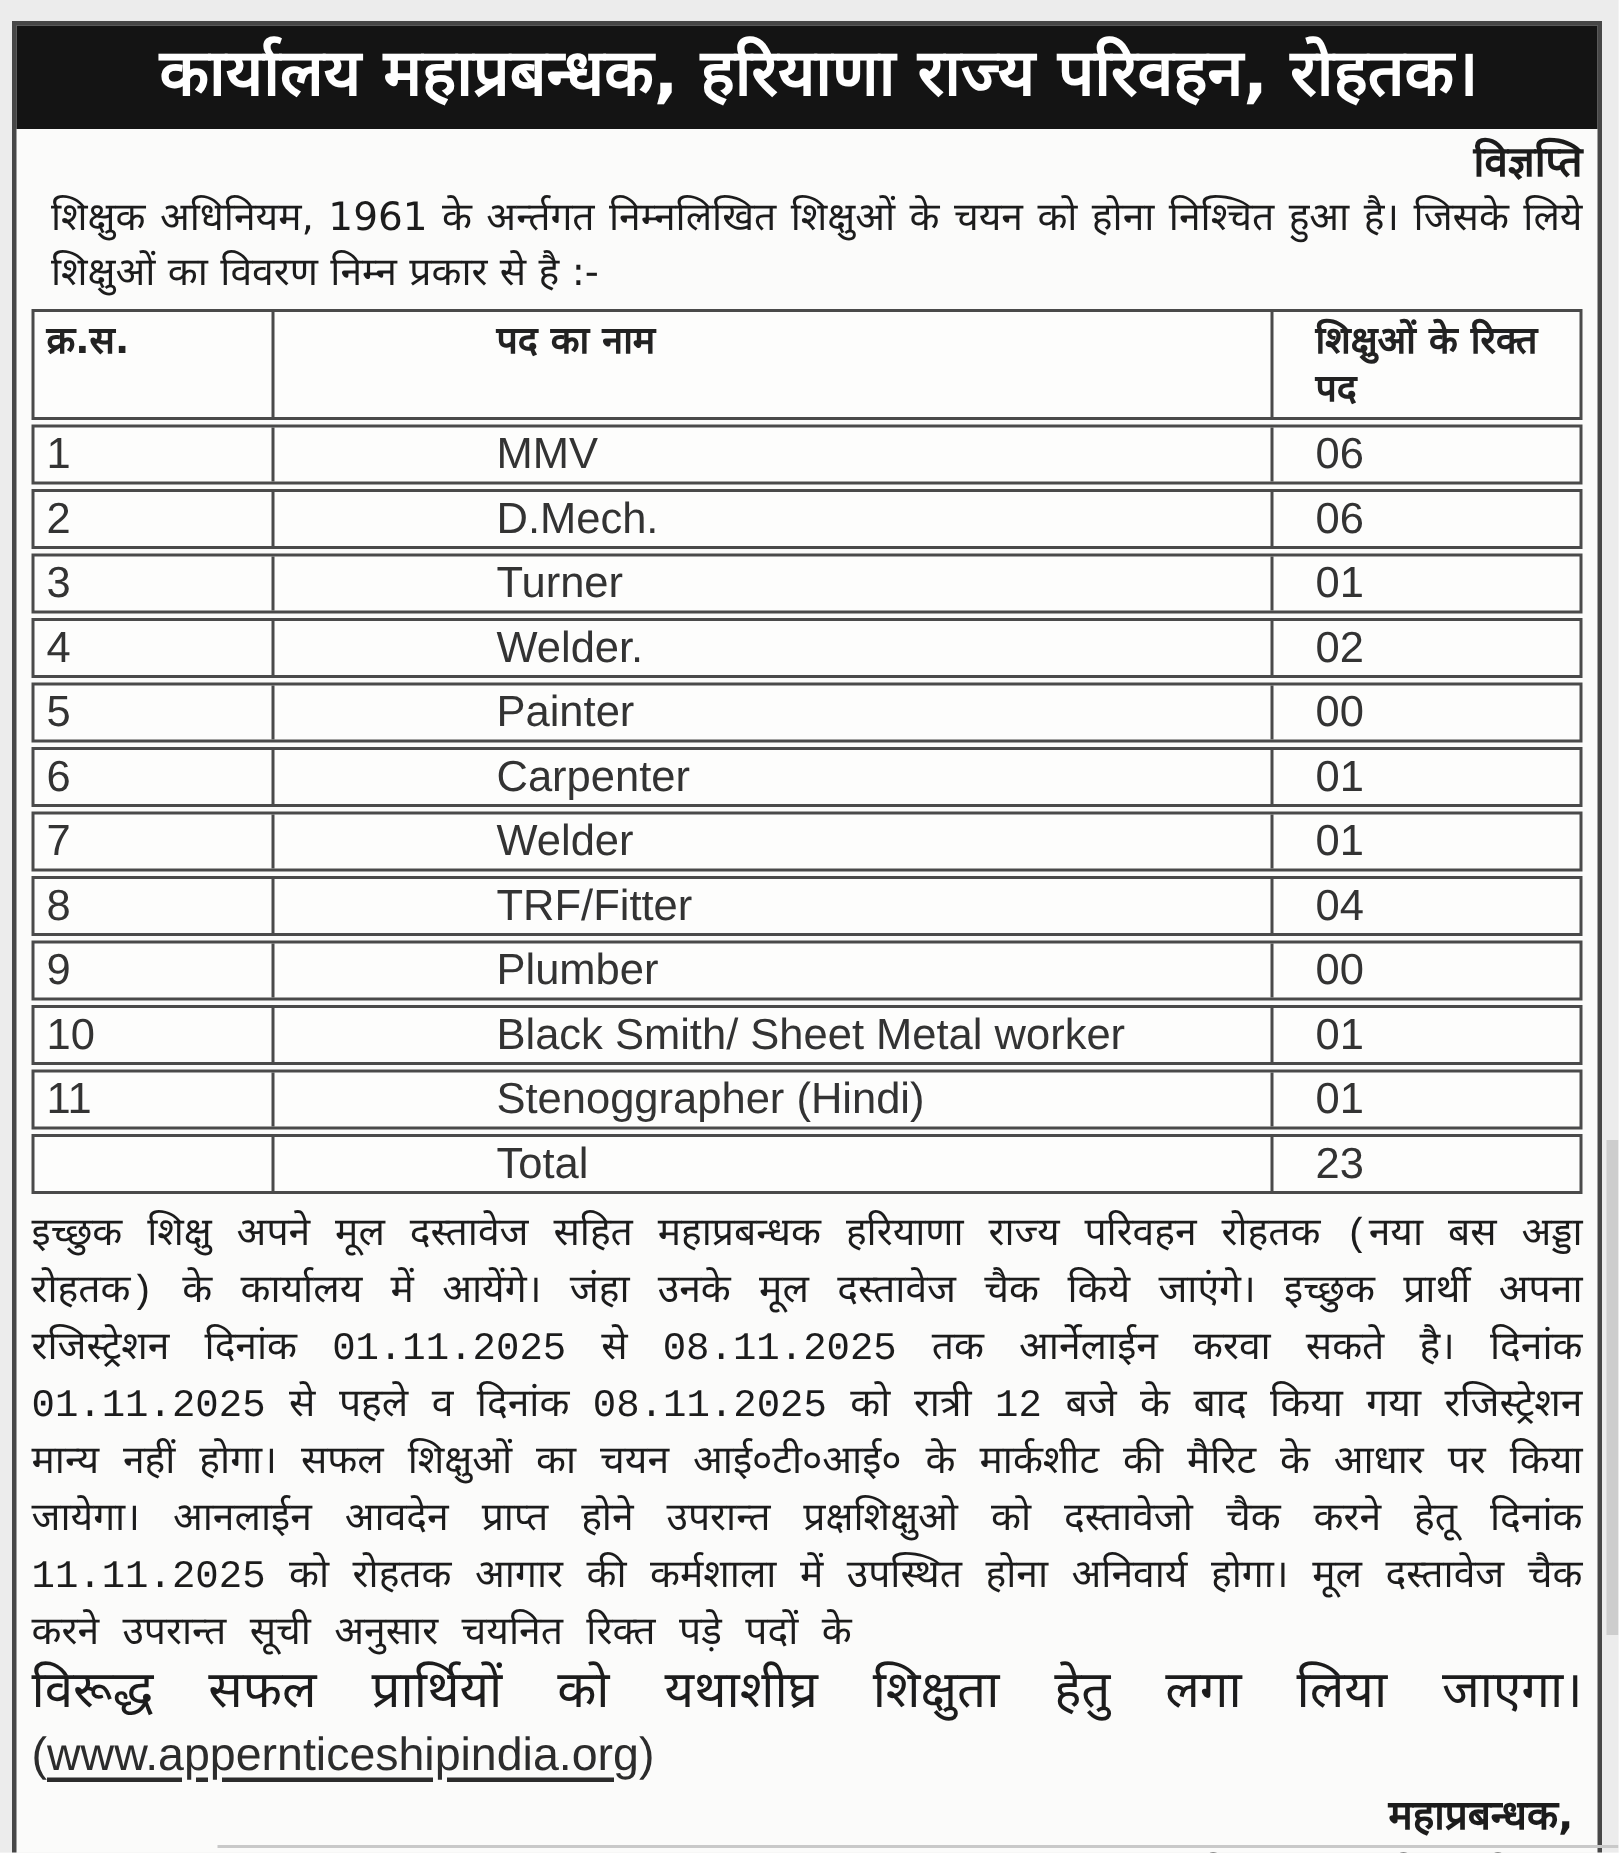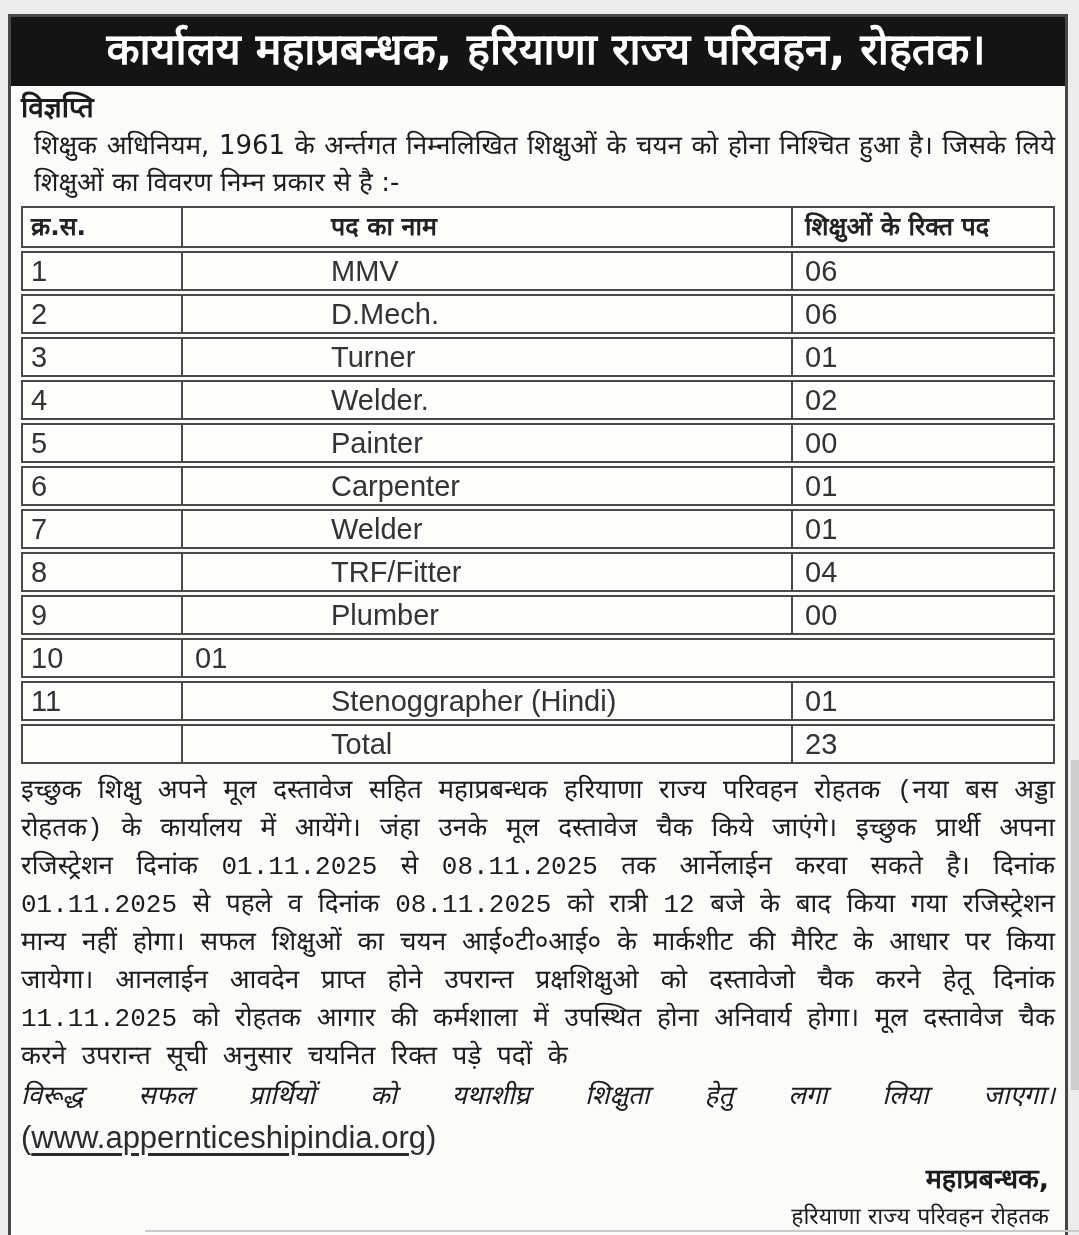--- a/index.html
+++ b/index.html
@@ -17,52 +17,51 @@
     background:var(--paper); border:3px solid var(--line);
   }
   .banner{
     background:var(--banner-bg); color:var(--banner-text);
     font-weight:bold; font-size:43px; line-height:1.2;
     text-align:center; padding:7px 4px 10px 20px;
     letter-spacing:0px;
   }
   .content{ padding:3px 10px 8px 10px; }
   .notice-heading{
-    text-align:left; font-weight:bold; font-size:28px; line-height:34px;
+    text-align:right; font-weight:bold; font-size:28px; line-height:34px;
     margin-top:2px;
   }
   .intro{
     font-size:26px; line-height:37px; text-align:justify; margin-top:2px;
     font-weight:500;
     margin-left:13px;
   }
   
   .vtable{ margin-top:5px; }
   .vrow{
     display:flex; border:2px solid #4a4a4a; margin-top:3px; background:#fdfdfc;
     align-items:stretch;
   }
   .vrow .c1{ width:160px; border-right:2px solid #4a4a4a; padding:3px 4px 3px 8px; }
   .vrow .c2{ flex:1; border-right:2px solid #4a4a4a; padding:3px 4px 3px 148px; }
-  .vrow .c3{ width:260px; padding:3px 4px 3px 12px; }
+  .vrow .c3{ width:204px; padding:3px 4px 3px 28px; }
   .vrow .cell{ font-family:"Liberation Sans", sans-serif; font-size:29px; line-height:30px; color:#333; }
   .vrow.header .cell{
     font-family:"DejaVu Sans", sans-serif; font-weight:bold; font-size:25px;
     line-height:32px; color:#222;
   }
   
   .body-para{
     font-size:26px; line-height:38px; text-align:justify; margin-top:8px;
     font-weight:500;
     font-family:Liberation Mono, monospace;
   }
   .body-last{
-    font-size:26px; line-height:38px; text-align:justify; text-align-last:justify;
+    font-size:34px; line-height:38px; text-align:justify; text-align-last:justify;
     font-weight:500;
-    font-style:italic;
   }
   .website-line{
     font-family:"Liberation Sans", sans-serif; font-size:31px; line-height:44px;
     color:#2c2c2c; margin-top:2px;
   }
   .website-line .url{ text-decoration:underline; text-underline-offset:5px;text-align:center; }
   .sig{ text-align:right; padding-right:6px; }
   .sig-sd{
     font-family:"DejaVu Serif", serif; font-weight:bold; font-size:24px;
     line-height:32px; margin-top:6px;
@@ -141,20 +140,21 @@
         <div class="c2 cell">TRF/Fitter</div>
         <div class="c3 cell">04</div>
       </div>
       <div class="vrow">
         <div class="c1 cell">9</div>
         <div class="c2 cell">Plumber</div>
         <div class="c3 cell">00</div>
       </div>
       <div class="vrow">
         <div class="c1 cell">10</div>
+        <div class="c2 cell">Black Smith/ Sheet Metal worker</div>
         <div class="c3 cell">01</div>
       </div>
       <div class="vrow">
         <div class="c1 cell">11</div>
         <div class="c2 cell">Stenoggrapher (Hindi)</div>
         <div class="c3 cell">01</div>
       </div>
 
       <div class="vrow">
         <div class="c1 cell"></div>

